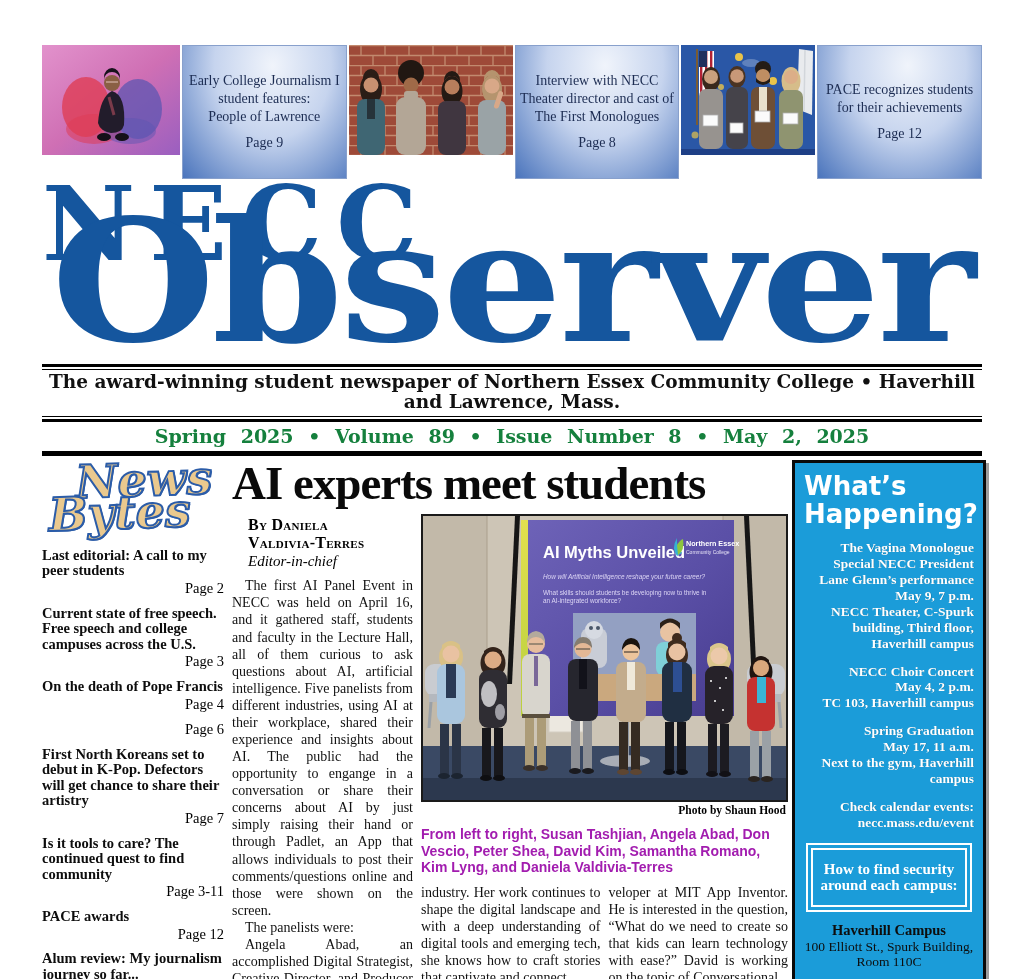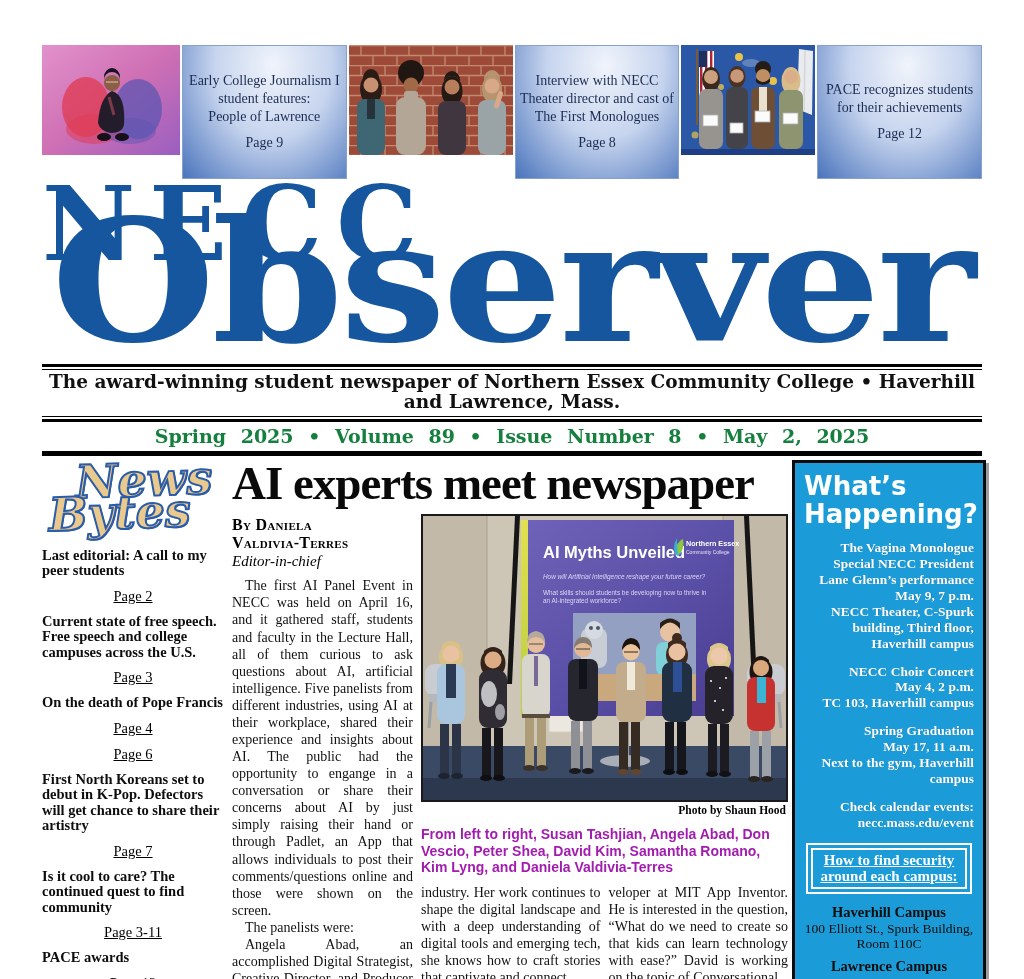--- a/index.html
+++ b/index.html
@@ -36,49 +36,49 @@
 
   
   .news-bytes{flex:0 0 186px;padding-top:2px;}
   .nb-logo{margin:0 0 16px 4px;transform:rotate(-2deg);}
   .nb-l1,.nb-l2{font:bold italic 46px/0.82 "DejaVu Serif",serif;color:#eac98e;
                 -webkit-text-stroke:2px #2b5ca8;text-shadow:1px 1px 0 #2b5ca8;}
   .nb-l1{margin-left:30px;}
   .nb-l2{margin-top:-6px;margin-left:2px;}
   .nb-item{margin-bottom:9px;}
   .nb-title{font:bold 14.5px/1.07 "Liberation Serif",serif;color:#0d0d0d;}
-  .nb-page{text-align:center;font:14.5px/1.1 "Liberation Serif",serif;margin-top:10px;padding-right:4px;text-decoration:underline;}
+  .nb-page{text-align:right;font:14.5px/1.1 "Liberation Serif",serif;margin-top:2px;padding-right:4px;}
 
   
   .main-col{flex:0 0 556px;}
   .headline{font:bold 47px/0.98 "Liberation Serif",serif;letter-spacing:-1px;margin:0 0 7px;color:#0a0a0a;}
   .article-flex{display:flex;gap:8px;}
   .col-first{flex:0 0 181px;}
-  .byline{margin:2px 0 7px;}
+  .byline{margin:2px 16px 7px;}
   .by{font:bold 16px/1.15 "Liberation Serif",serif;font-variant:small-caps;letter-spacing:.3px;}
   .role{font:italic 15px/1.2 "Liberation Serif",serif;}
   .body-text p{margin:0;font:14px/1.22 "Liberation Serif",serif;text-align:justify;color:#111;}
   .body-text p.indent{text-indent:13px;}
 
   .photo-block{flex:0 0 367px;margin:0;}
   .photo-frame{border:2px solid #1a1a1a;line-height:0;}
   .credit{font:bold 11.5px/1.2 "Liberation Serif",serif;text-align:right;margin:2px 2px 9px 0;}
   .caption{font:bold 14px/1.16 "Liberation Sans",sans-serif;margin:0 0 9px;color:#a21caf;}
   .lower-cols{display:flex;gap:8px;}
   .lower-cols .col{flex:1 1 0;}
   .continued{font:italic 15px/1.2 "Liberation Serif",serif;text-align:right;margin-top:16px;padding-right:2px;}
 
   
   .happening{flex:0 0 194px;background:#1b9cd9;border:3px solid #0a0a0a;box-shadow:3px 3px 0 rgba(40,40,40,.45);
              box-sizing:border-box;height:562px;color:#fff;padding:10px 9px;overflow:hidden;}
   .wh-title{font:bold 26px/1.05 "DejaVu Sans",sans-serif;margin:0 0 12px;white-space:pre-line;}
   .wh-event{font:bold 13.5px/1.18 "Liberation Serif",serif;white-space:pre-line;margin-bottom:12px;
             text-shadow:.4px .4px 0 rgba(0,0,0,.3);text-align:right;}
   .sec-outer{border:2px solid #fff;padding:3px;margin:2px 2px 10px;}
-  .sec-inner{border:2px solid #fff;font:bold 15px/1.1 "Liberation Serif",serif;text-align:center;padding:2px 1px;text-decoration:underline;}
+  .sec-inner{border:2px solid #fff;font:bold 15px/1.1 "Liberation Serif",serif;text-align:center;padding:11px 1px;}
   .campus{color:#0d0d0d;text-align:center;margin-bottom:7px;}
   .campus-name{font:bold 14.5px/1.2 "Liberation Serif",serif;}
   .campus-addr{font:13.5px/1.12 "Liberation Serif",serif;}
   .campus-addr.condensed{transform:scaleX(.8);transform-origin:center;white-space:nowrap;}
   .phone{color:#0d0d0d;font:13.5px/1.18 "Liberation Serif",serif;text-align:center;margin-top:10px;}
 </style>
 </head>
 <body>
 
 <div class="page">
@@ -232,36 +232,36 @@
         <div class="nb-page">Page 4</div>
       </div>
       <div class="nb-item">
         <div class="nb-page">Page 6</div>
       </div>
       <div class="nb-item">
         <div class="nb-title">First North Koreans set to debut in K-Pop. Defectors will get chance to share their artistry</div>
         <div class="nb-page">Page 7</div>
       </div>
       <div class="nb-item">
-        <div class="nb-title">Is it cool to care? The continued quest to find community</div>
+        <div class="nb-title">Is it tools to care? The continued quest to find community</div>
         <div class="nb-page">Page 3-11</div>
       </div>
       <div class="nb-item">
         <div class="nb-title">PACE awards</div>
         <div class="nb-page">Page 12</div>
       </div>
       <div class="nb-item">
         <div class="nb-title">Alum review: My journalism journey so far...</div>
 
       </div>
 
     </aside>
 
     <main class="main-col">
-      <h1 class="headline">AI experts meet newspaper</h1>
+      <h1 class="headline">AI experts meet students</h1>
       <div class="article-flex">
         <div class="col-first body-text">
           <div class="byline">
             <div class="by">By Daniela</div>
             <div class="by">Valdivia-Terres</div>
             <div class="role">Editor-in-chief</div>
           </div>
           <p class="indent">The first AI Panel Event in NECC was held on April 16, and it gathered staff, students and faculty in the Lecture Hall, all of them curious to ask questions about AI, artificial intelligence. Five panelists from different industries, using AI at their workplace, shared their experience and insights about AI. The public had the opportunity to engange in a conversation or share their concerns about AI by just simply raising their hand or through Padlet, an App that allows individuals to post their comments/questions online and those were shown on the screen.</p>
           <p class="indent">The panelists were:</p>
           <p class="indent">Angela Abad, an accomplished Digital Strategist, Creative Director, and Producer at El Mundo Boston, recognized for her leadership, creativity, and innovation in the media</p>

